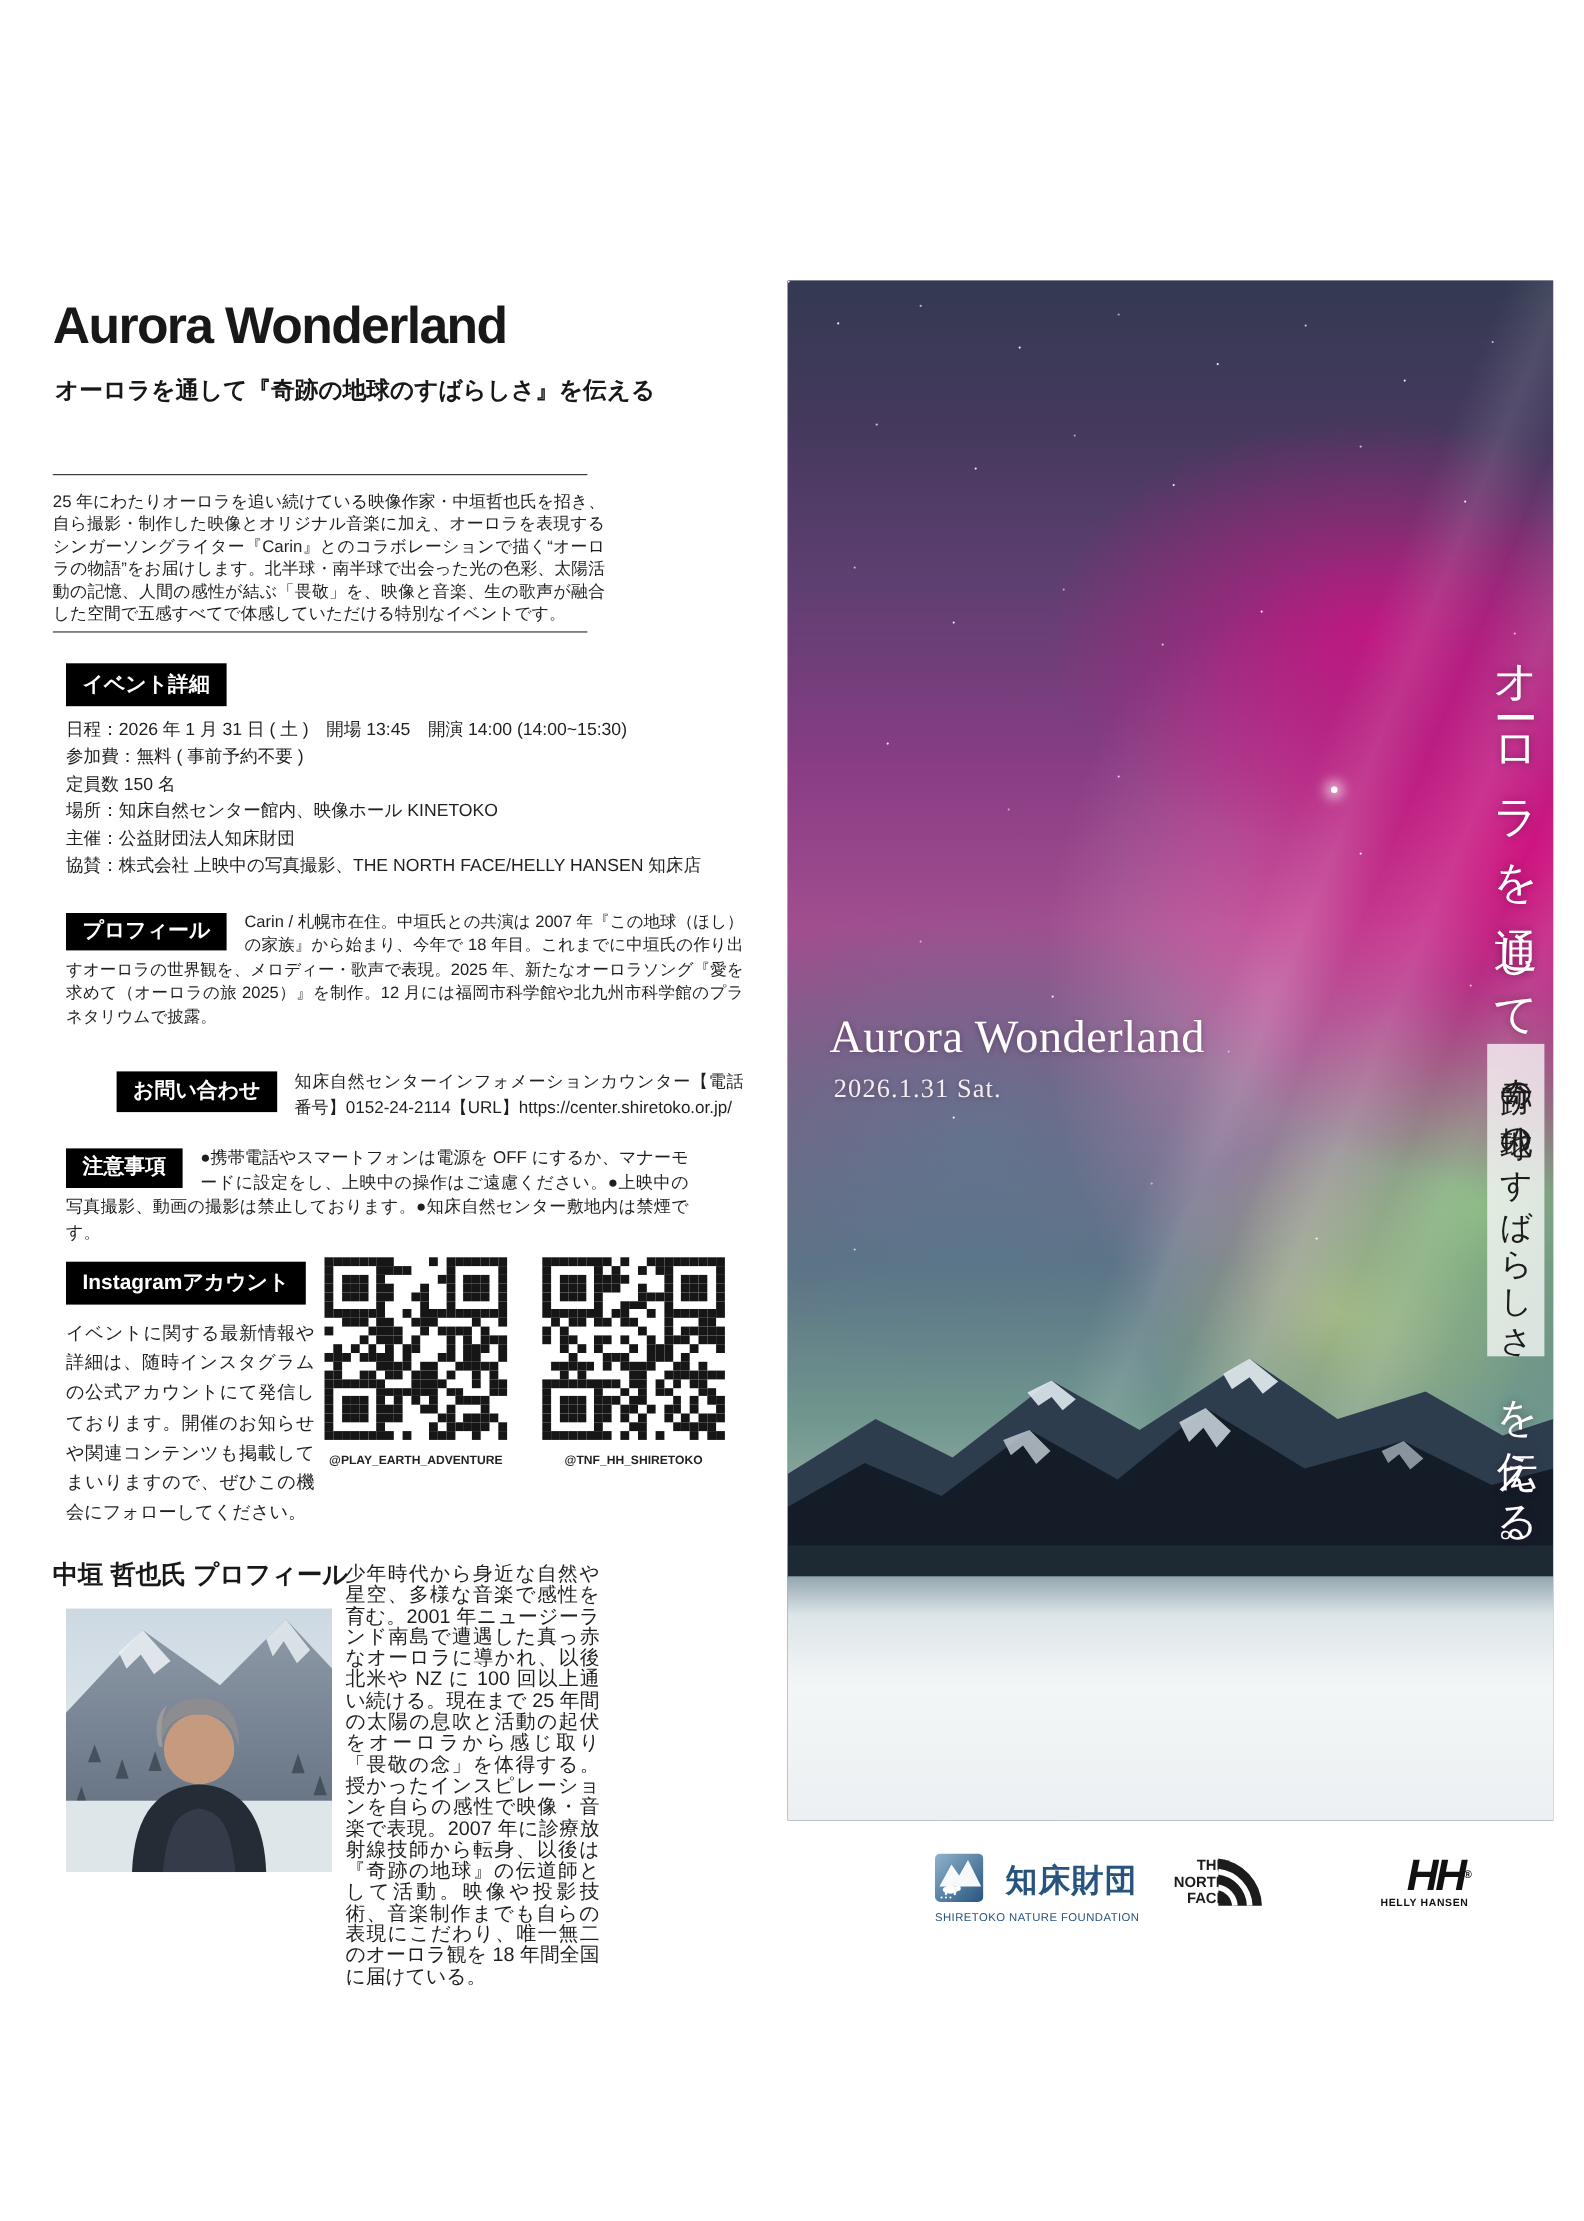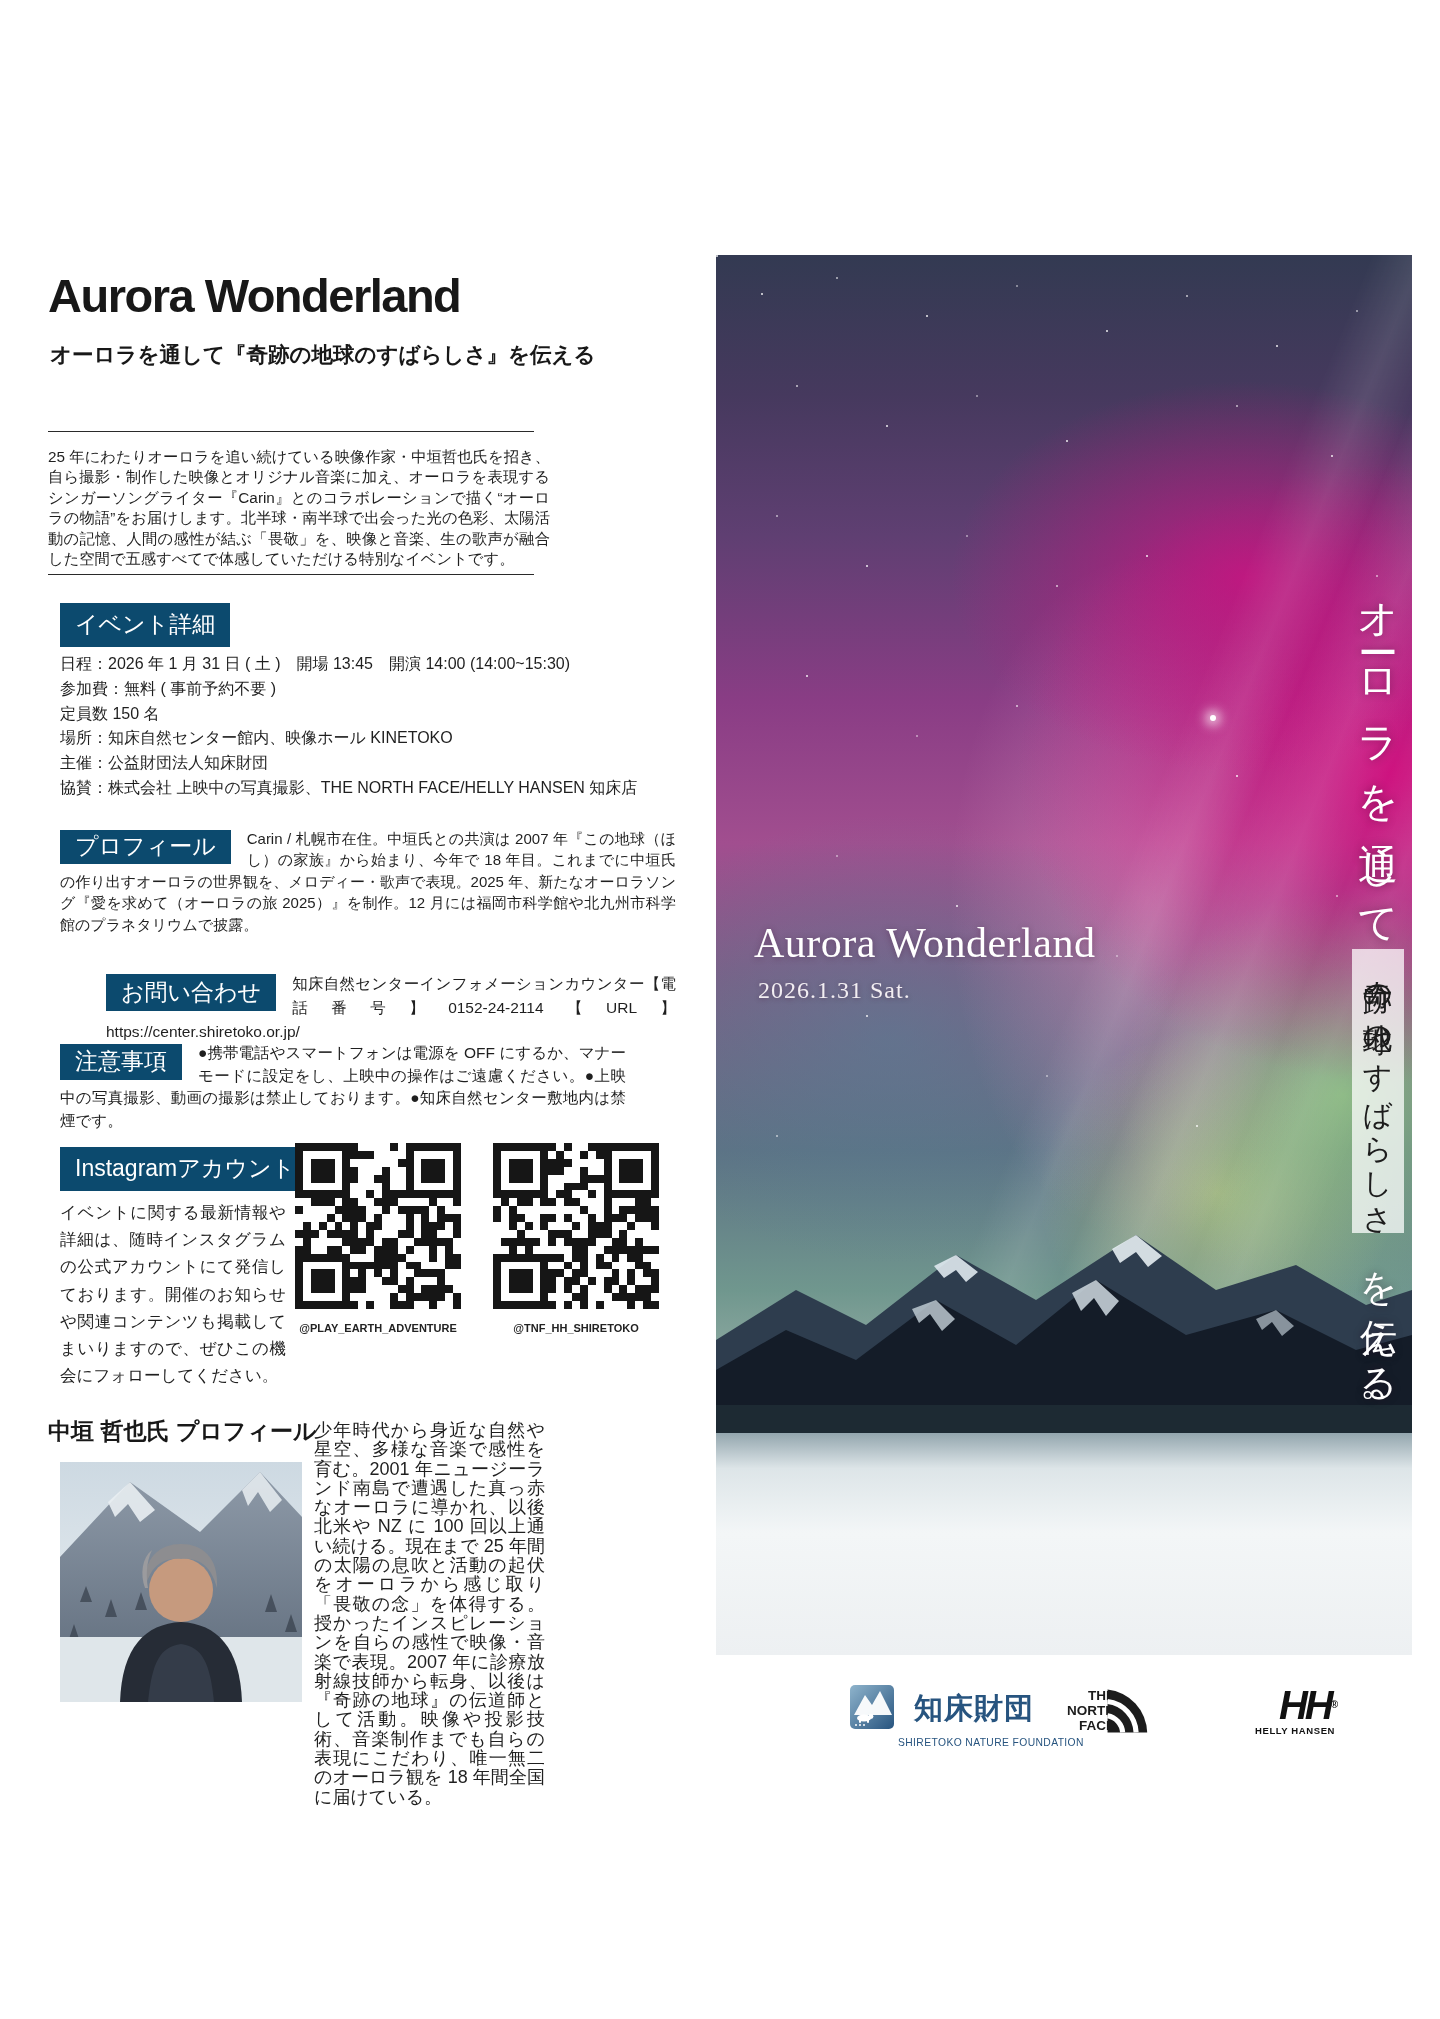--- a/index.html
+++ b/index.html
@@ -8,21 +8,21 @@
   .page { position:relative; width:1440px; height:2019px; background:#fff; overflow:hidden; }
 
   
   .main-title { position:absolute; left:48px; top:268px; font-size:47px; font-weight:bold; letter-spacing:-1.5px; color:#181818; }
   .sub-title  { position:absolute; left:50px; top:340px; font-size:21.5px; font-weight:bold; color:#181818; }
   .rule { position:absolute; left:48px; width:486px; height:0; border-top:1.6px solid #2a2a2a; }
   .rule-1 { top:431px; } .rule-2 { top:574px; }
 
   .intro { position:absolute; left:48px; top:447px; width:502px; font-size:15.3px; line-height:20.4px; text-align:justify; }
 
-  .badge { display:inline-block; background:#0c4a6e; color:#fff; font-weight:normal; font-size:23px; padding:6px 15px 7px; }
+  .badge { display:inline-block; background:#000000; color:#fff; font-weight:bold; font-size:19px; padding:6px 15px 7px; }
   .badge-abs { position:absolute; }
   .badge-event { left:60px; top:603px; }
   .badge-insta { left:60px; top:1147px; }
 
   .details { position:absolute; left:60px; top:652px; width:612px; font-size:16px; line-height:24.8px; }
 
   .float-block { position:absolute; left:60px; text-align:justify; }
   .float-block .badge { float:left; margin:2px 16px 6px 0; }
   .fb-profile { top:828px; width:616px; font-size:15px; line-height:21.4px; }
   .fb-contact { top:972px; width:616px; font-size:15.5px; line-height:24px;padding-left:46px; }
@@ -83,21 +83,21 @@
   .v3 { font-size:37px; letter-spacing:4px; }
 
   .mountains { position:absolute; left:0; top:965px; width:696px; height:215px; display:block; }
   .lake { position:absolute; left:0; top:1178px; width:696px; height:222px;
     background:linear-gradient(180deg,#93a6ae 0%,#dde5e8 16%,#f3f6f7 45%,#edf0f2 100%); }
 
   
   .logo-shiretoko { position:absolute; left:850px; top:1685px; width:150px; }
   .sf-top { display:flex; align-items:center; gap:20px; }
   .sf-name { font-size:29px; font-weight:bold; color:#27547f; letter-spacing:1px; white-space:nowrap; }
-  .sf-sub { margin-top:4px; font-size:10.3px; color:#27547f; letter-spacing:0.4px; white-space:nowrap;margin-left:48px; }
+  .sf-sub { margin-top:4px; font-size:10.3px; color:#27547f; letter-spacing:0.4px; white-space:nowrap; }
 
   .logo-tnf { position:absolute; left:1053px; top:1688px; width:96px; height:46px; }
   .tnf-text { position:absolute; right:34px; top:0; text-align:right; font-weight:bold; font-size:13.5px;
     line-height:15.2px; letter-spacing:0; color:#1c1c1c; }
   .tnf-dome { position:absolute; right:0; top:0; }
 
   .logo-hh { position:absolute; left:1255px; top:1686px; text-align:right; color:#111; }
   .hh-mark { font-size:40px; font-weight:bold; font-style:italic; letter-spacing:-3px; line-height:38px; }
   .hh-reg { font-size:10px; vertical-align:top; font-style:normal; }
   .hh-sub { font-size:9.5px; font-weight:bold; letter-spacing:0.6px; margin-top:1px; }

